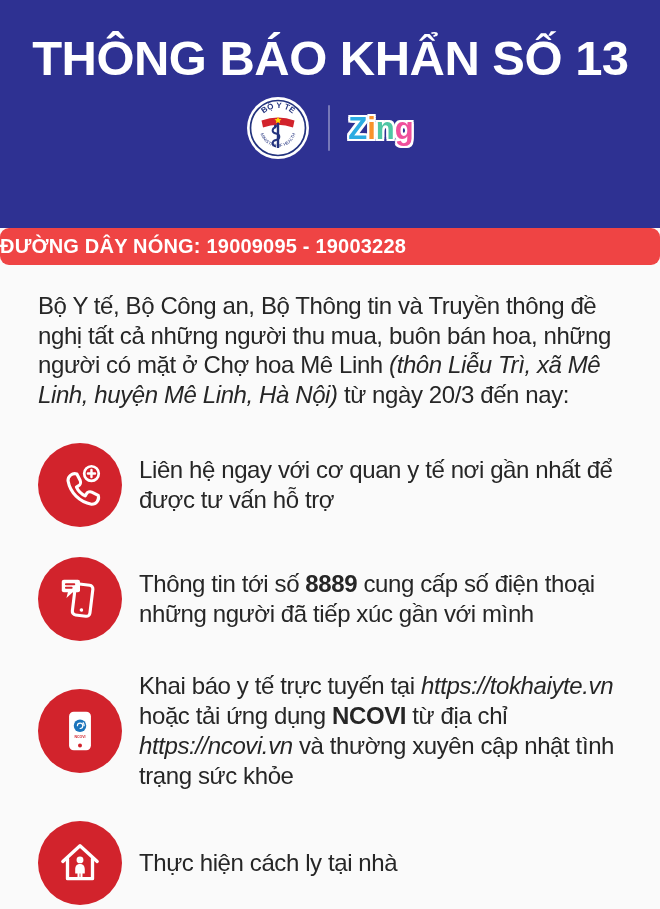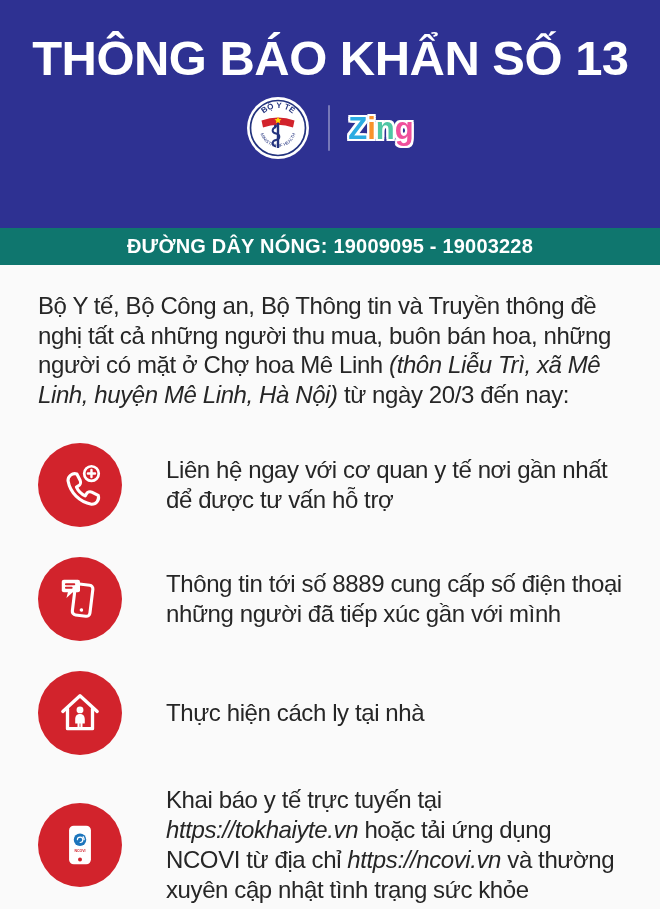--- a/index.html
+++ b/index.html
@@ -28,49 +28,49 @@
   .logo-divider{width:2px;height:46px;background:rgba(255,255,255,0.35);border-radius:1px;}
   .zing{display:flex;align-items:flex-end;}
   .zing span{
     font-weight:700;font-size:31px;line-height:1;
     text-shadow:
       -2px 0 0 #fff, 2px 0 0 #fff, 0 -2px 0 #fff, 0 2px 0 #fff,
       -2px -2px 0 #fff, 2px -2px 0 #fff, -2px 2px 0 #fff, 2px 2px 0 #fff;
   }
   
   .hotline{
-    background:#0f766e;height:37px;flex:0 0 auto;
-    display:flex;align-items:center;justify-content:center;
+    background:#ef4444;height:37px;flex:0 0 auto;
+    display:flex;align-items:center;border-radius:9px;
   }
   .hotline span{
     color:#fff;font-weight:700;font-size:20px;letter-spacing:0.2px;
   }
   
   .content{
     flex:1 1 auto;background:#fafafa;
     padding:26px 38px 0 38px;box-sizing:border-box;
     color:#262626;
   }
   .intro{
     margin:0 0 34px 0;
     font-size:24px;line-height:29.5px;letter-spacing:-0.4px;
   }
   .item{
-    display:flex;align-items:center;gap:44px;
+    display:flex;align-items:center;gap:17px;
     margin-bottom:30px;min-height:84px;
   }
   .circle{
     flex:0 0 auto;width:84px;height:84px;border-radius:50%;
     background:#d2232c;display:flex;align-items:center;justify-content:center;
   }
   .itext{
     margin:0;font-size:24px;line-height:30px;letter-spacing:-0.4px;flex:1 1 auto;
   }
   .itext i{font-style:italic;}
-  .itext b{font-weight:400;}
+  .itext b{font-weight:700;}
   
   .ftr{background:#2e3192;height:24px;flex:0 0 auto;}
 </style>
 </head>
 <body>
 
 <div class="poster">
 
   <header class="hdr">
     <h1 class="title">THÔNG BÁO KHẨN SỐ 13</h1>
@@ -136,39 +136,39 @@
           <path d="M12.5 17 l-1.5 6 6.5-6 z" fill="#ffffff"></path>
           <path d="M10.5 9.8 h8 M10.5 13.2 h5.5" stroke="#d2232c" stroke-width="1.9" stroke-linecap="round"></path>
         </svg>
       </div>
       <p class="itext"><span>Thông tin tới số </span><b>8889</b><span> cung cấp số điện thoại những người đã tiếp xúc gần với mình</span></p>
     </div>
 
     <div class="item">
       <div class="circle">
         <svg viewBox="0 0 48 48" width="50" height="50">
-          <path d="M7.5 22.5 L24 7.5 L40.5 22.5" fill="none" stroke="#ffffff" stroke-width="3.2" stroke-linejoin="round" stroke-linecap="round"></path>
-          <path d="M12 20 V39 H36 V20" fill="none" stroke="#ffffff" stroke-width="3.2" stroke-linejoin="round" stroke-linecap="round"></path>
-          <circle cx="24" cy="21" r="3.3" fill="#ffffff"></circle>
-          <path d="M24 25 c-3.2 0-4.6 2-4.6 5.2 V34 h2.2 v5 h2 v-5 h0.8 v5 h2 v-5 h2.2 v-3.8 C28.6 27 27.2 25 24 25 z" fill="#ffffff"></path>
-        </svg>
-      </div>
-      <p class="itext"><span>Thực hiện cách ly tại nhà</span></p>
-    </div>
-
-    <div class="item">
-      <div class="circle">
-        <svg viewBox="0 0 48 48" width="50" height="50">
           <rect x="13.5" y="5.5" width="21" height="37" rx="4.5" fill="#ffffff"></rect>
           <circle cx="24" cy="19" r="6" fill="#1c75bc"></circle>
           <path d="M21.5 19 a2.6 2.6 0 1 1 2.6 2.6 M27 16 a4.5 4.5 0 0 1 1 3" fill="none" stroke="#ffffff" stroke-width="1.1" stroke-linecap="round"></path>
           <text x="24" y="31" font-size="3.4" font-weight="bold" fill="#d2232c" text-anchor="middle" font-family="Liberation Sans, sans-serif">NCOVI</text>
           <circle cx="24" cy="38" r="1.9" fill="#d2232c"></circle>
         </svg>
       </div>
       <p class="itext"><span>Khai báo y tế trực tuyến tại </span><i>https://tokhaiyte.vn</i><span> hoặc tải ứng dụng </span><b>NCOVI</b><span> từ địa chỉ </span><i>https://ncovi.vn</i><span> và thường xuyên cập nhật tình trạng sức khỏe</span></p>
     </div>
 
+    <div class="item">
+      <div class="circle">
+        <svg viewBox="0 0 48 48" width="50" height="50">
+          <path d="M7.5 22.5 L24 7.5 L40.5 22.5" fill="none" stroke="#ffffff" stroke-width="3.2" stroke-linejoin="round" stroke-linecap="round"></path>
+          <path d="M12 20 V39 H36 V20" fill="none" stroke="#ffffff" stroke-width="3.2" stroke-linejoin="round" stroke-linecap="round"></path>
+          <circle cx="24" cy="21" r="3.3" fill="#ffffff"></circle>
+          <path d="M24 25 c-3.2 0-4.6 2-4.6 5.2 V34 h2.2 v5 h2 v-5 h0.8 v5 h2 v-5 h2.2 v-3.8 C28.6 27 27.2 25 24 25 z" fill="#ffffff"></path>
+        </svg>
+      </div>
+      <p class="itext"><span>Thực hiện cách ly tại nhà</span></p>
+    </div>
+
   </main>
 
   <footer class="ftr"></footer>
 
 </div>
 
 </body></html>

